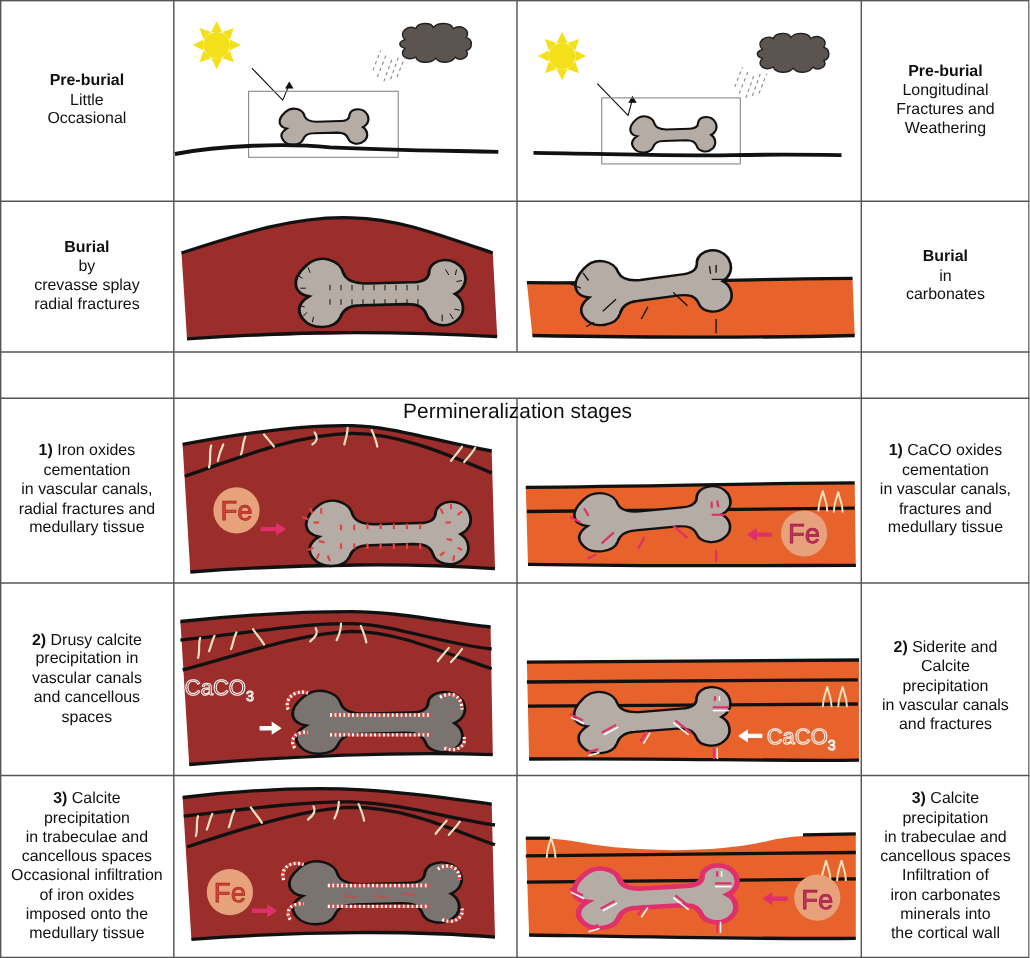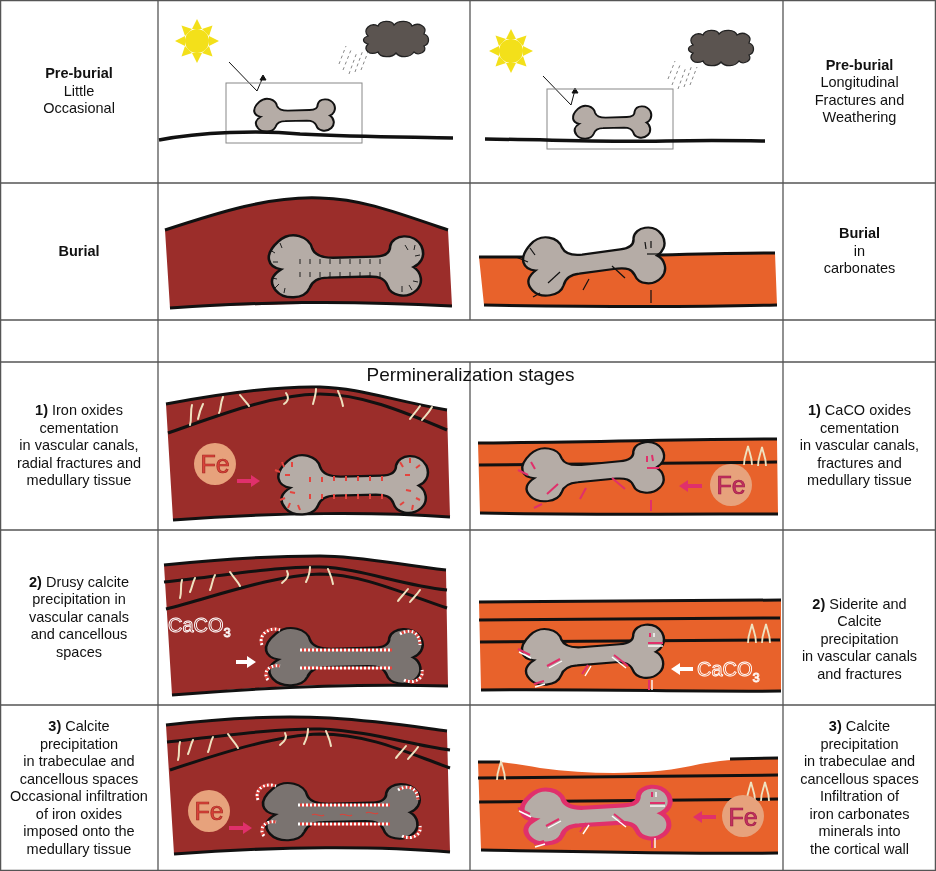--- a/index.html
+++ b/index.html
@@ -28,21 +28,23 @@
     <line x1="470" y1="0" x2="470" y2="320"></line>
     <line x1="470" y1="362" x2="470" y2="871"></line>
   </g>
 </svg>
 
 <div class="cell label" style="left:0;top:0;width:158px;height:183px;">
   <div class="inner"><b>Pre-burial</b><br><span>Little
 Occasional</span></div>
 </div>
 <div class="cell label" style="left:0;top:183px;width:158px;height:137px;">
-  <div class="inner"><b>Burial</b><br></div>
+  <div class="inner"><b>Burial</b><br><span>by
+crevasse splay
+radial fractures</span></div>
 </div>
 <div class="cell label" style="left:0;top:362px;width:158px;height:168px;">
   <div class="inner"><b>1)</b><span> Iron oxides
 cementation
 in vascular canals,
 radial fractures and
 medullary tissue</span></div>
 </div>
 <div class="cell label" style="left:0;top:530px;width:158px;height:175px;border-radius:24px;">
   <div class="inner"><b>2)</b><span> Drusy calcite
@@ -71,21 +73,21 @@
   <div class="inner"><b>Burial</b><br><span>in
 carbonates</span></div>
 </div>
 <div class="cell label" style="left:783px;top:362px;width:153px;height:168px;">
   <div class="inner"><b>1)</b><span> CaCO oxides
 cementation
 in vascular canals,
 fractures and
 medullary tissue</span></div>
 </div>
-<div class="cell label" style="left:783px;top:552px;width:153px;height:175px;">
+<div class="cell label" style="left:783px;top:537px;width:153px;height:175px;">
   <div class="inner"><b>2)</b><span> Siderite and
 Calcite
 precipitation
 in vascular canals
 and fractures</span></div>
 </div>
 <div class="cell label" style="left:783px;top:705px;width:153px;height:166px;">
   <div class="inner"><b>3)</b><span> Calcite
 precipitation
 in trabeculae and

